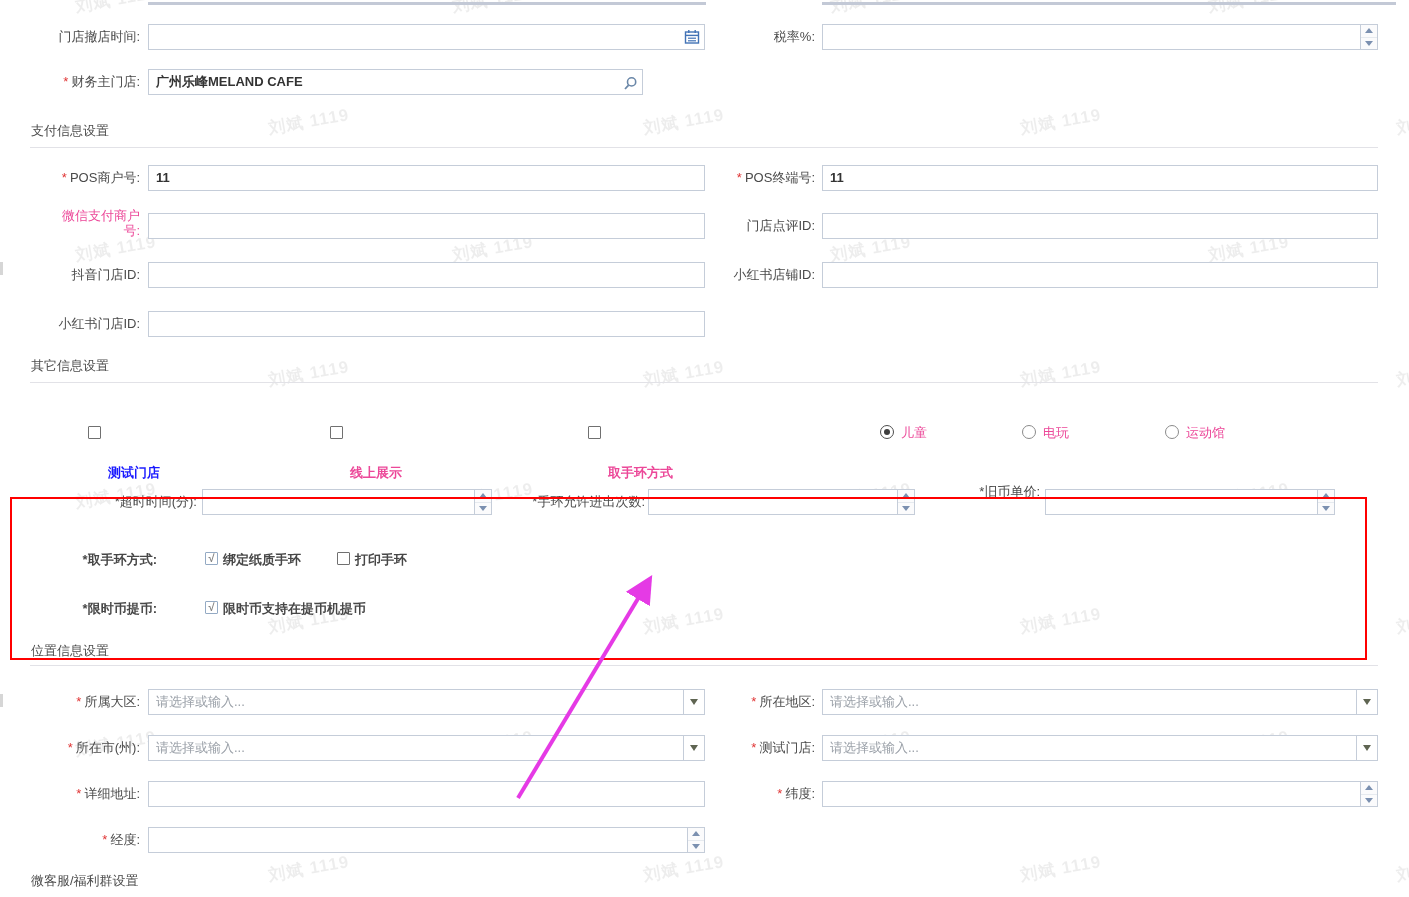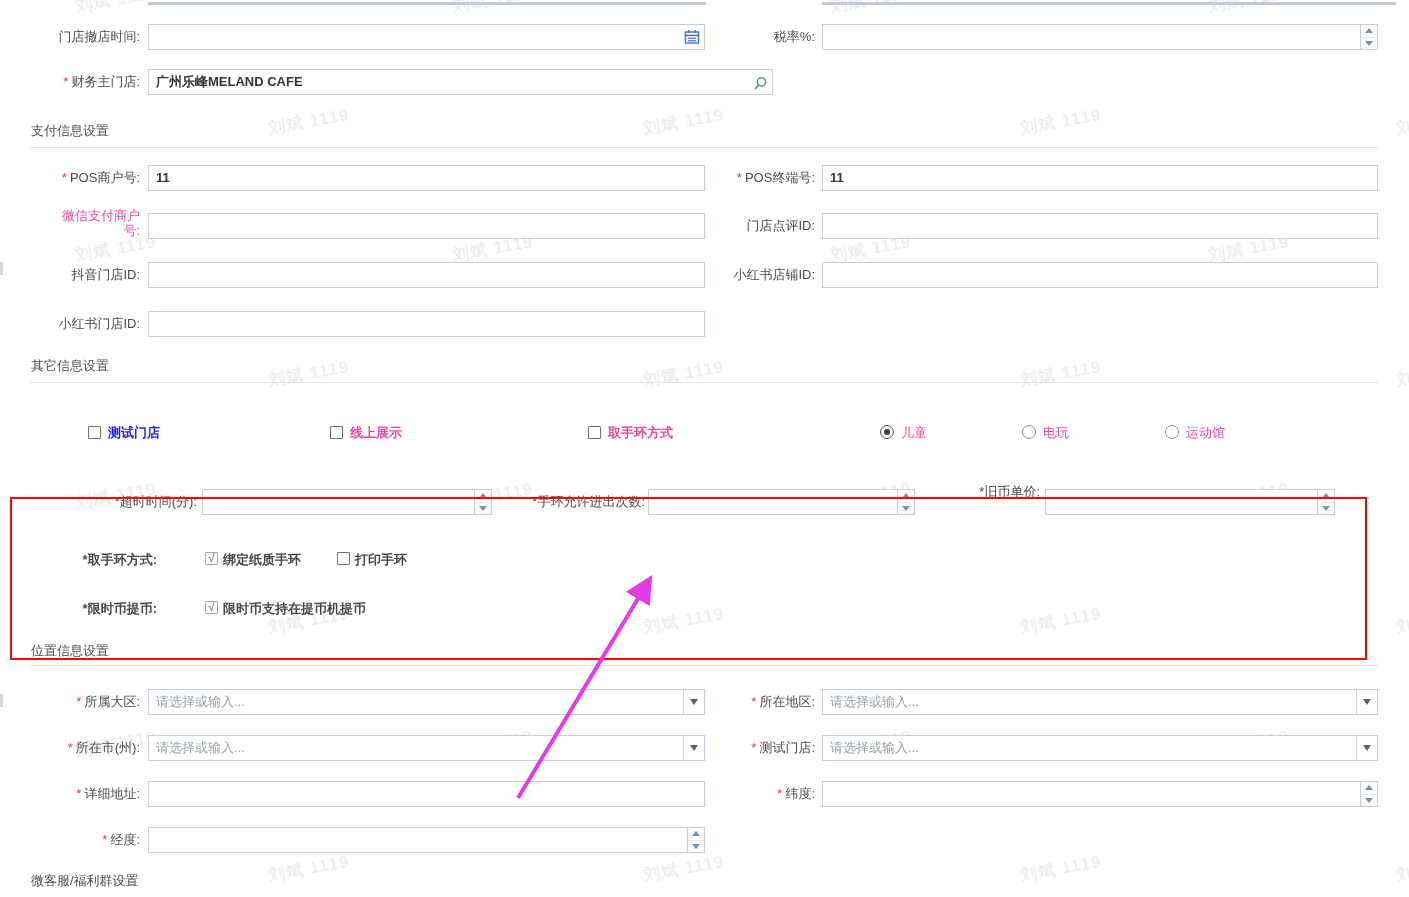--- a/index.html
+++ b/index.html
@@ -30,21 +30,21 @@
              display:flex;align-items:center;justify-content:center;background:#fff;}
   .ctd{width:0;height:0;border-left:4px solid transparent;border-right:4px solid transparent;border-top:6px solid #5f6552;}
   .mini{position:static;height:22px;width:55px;border:1px solid #d2d2d2;box-sizing:border-box;background:#fff;
         text-align:center;line-height:20px;font-weight:bold;color:#333;}
   
   .sec{white-space:nowrap;color:#4b4b4b;}
   .divider{height:1px;background:#e2e2e7;}
   
   .cb{width:13px;height:13px;border:1px solid #707070;border-radius:1px;background:#fff;box-sizing:border-box;}
   .cb.checked{border-color:#94aac4;color:#858585;font-size:11px;line-height:11px;text-align:center;font-weight:bold;}
-  .flag{font-weight:bold;white-space:nowrap;line-height:18px;}
+  .flag{font-weight:bold;white-space:nowrap;line-height:18px;margin-top:40px;}
   .radio{width:14px;height:14px;border:1px solid #8b8b8b;border-radius:50%;background:#fff;box-sizing:border-box;
          display:flex;align-items:center;justify-content:center;}
   .radio.sel{border-color:#4d4d4d;}
   .radio i{display:none;width:6px;height:6px;border-radius:50%;background:#3d3d3d;}
   .radio.sel i{display:block;}
   .rlabel{color:#ec4899;white-space:nowrap;line-height:18px;}
   
   .staffrow{display:flex;align-items:center;gap:9px;white-space:nowrap;}
   
   .redbox{border:2px solid #ff0000;pointer-events:none;z-index:5;}
@@ -123,21 +123,21 @@
           <i class="tu"></i>
         </span>
       <span class="spin-b">
           <i class="td"></i>
         </span>
     </span>
   </div>
 
   <div class="abs lbl z1" style="left:20px;top:69px;width:120px;">
     <span class="req">*</span><span>财务主门店:</span></div>
-  <div class="input z1" style="left:148px;top:69px;width:625px;">
+  <div class="input z1" style="left:148px;top:69px;width:495px;">
     <span class="val">广州乐峰MELAND CAFE</span>
     <span class="icon-right" style="top:5px;">
       <svg width="15" height="15" viewBox="0 0 15 15">
           <circle cx="8.6" cy="5.9" r="4.1" fill="none" stroke="#6a87a8" stroke-width="1.6"></circle>
           <line x1="5.6" y1="9.2" x2="2" y2="13" stroke="#6a87a8" stroke-width="1.8"></line>
         </svg>
     </span>
   </div>
 
   <div class="abs sec z1" style="left:31px;top:122px;"><span>支付信息设置</span></div>

